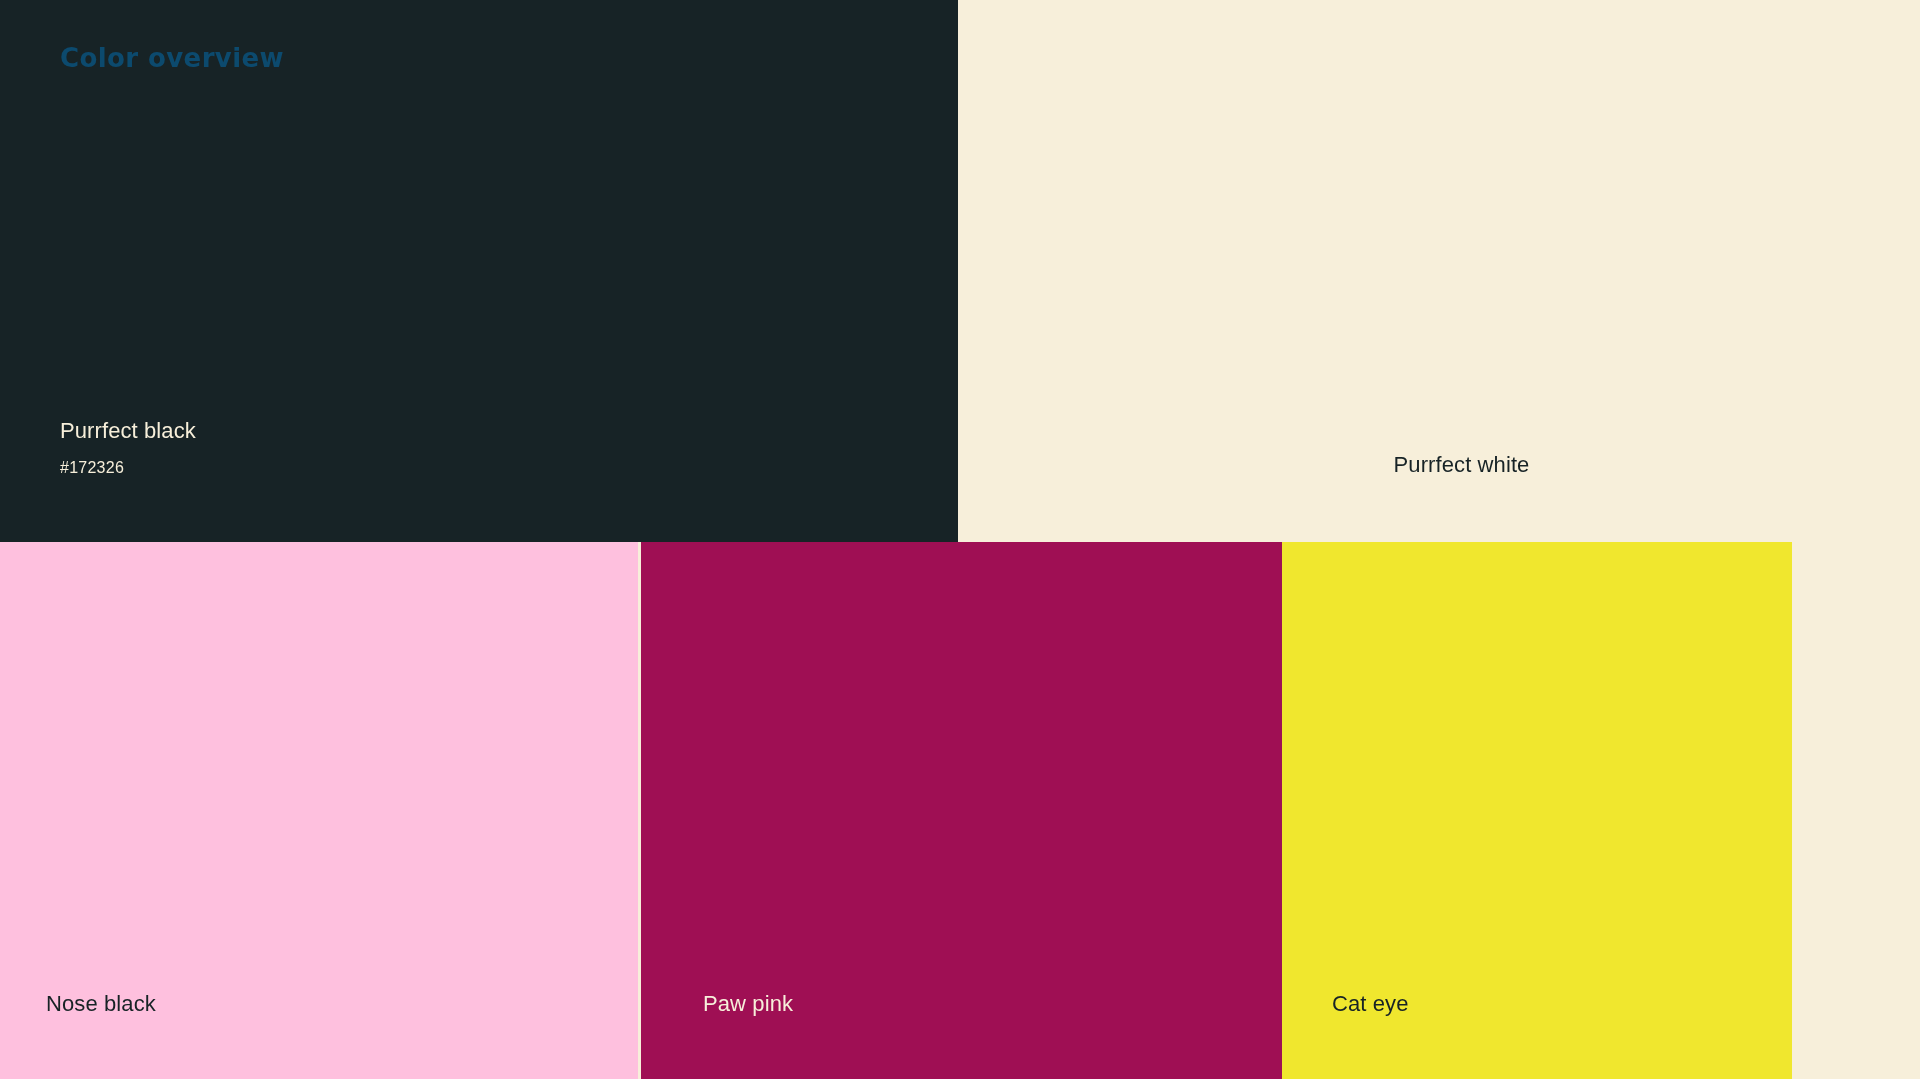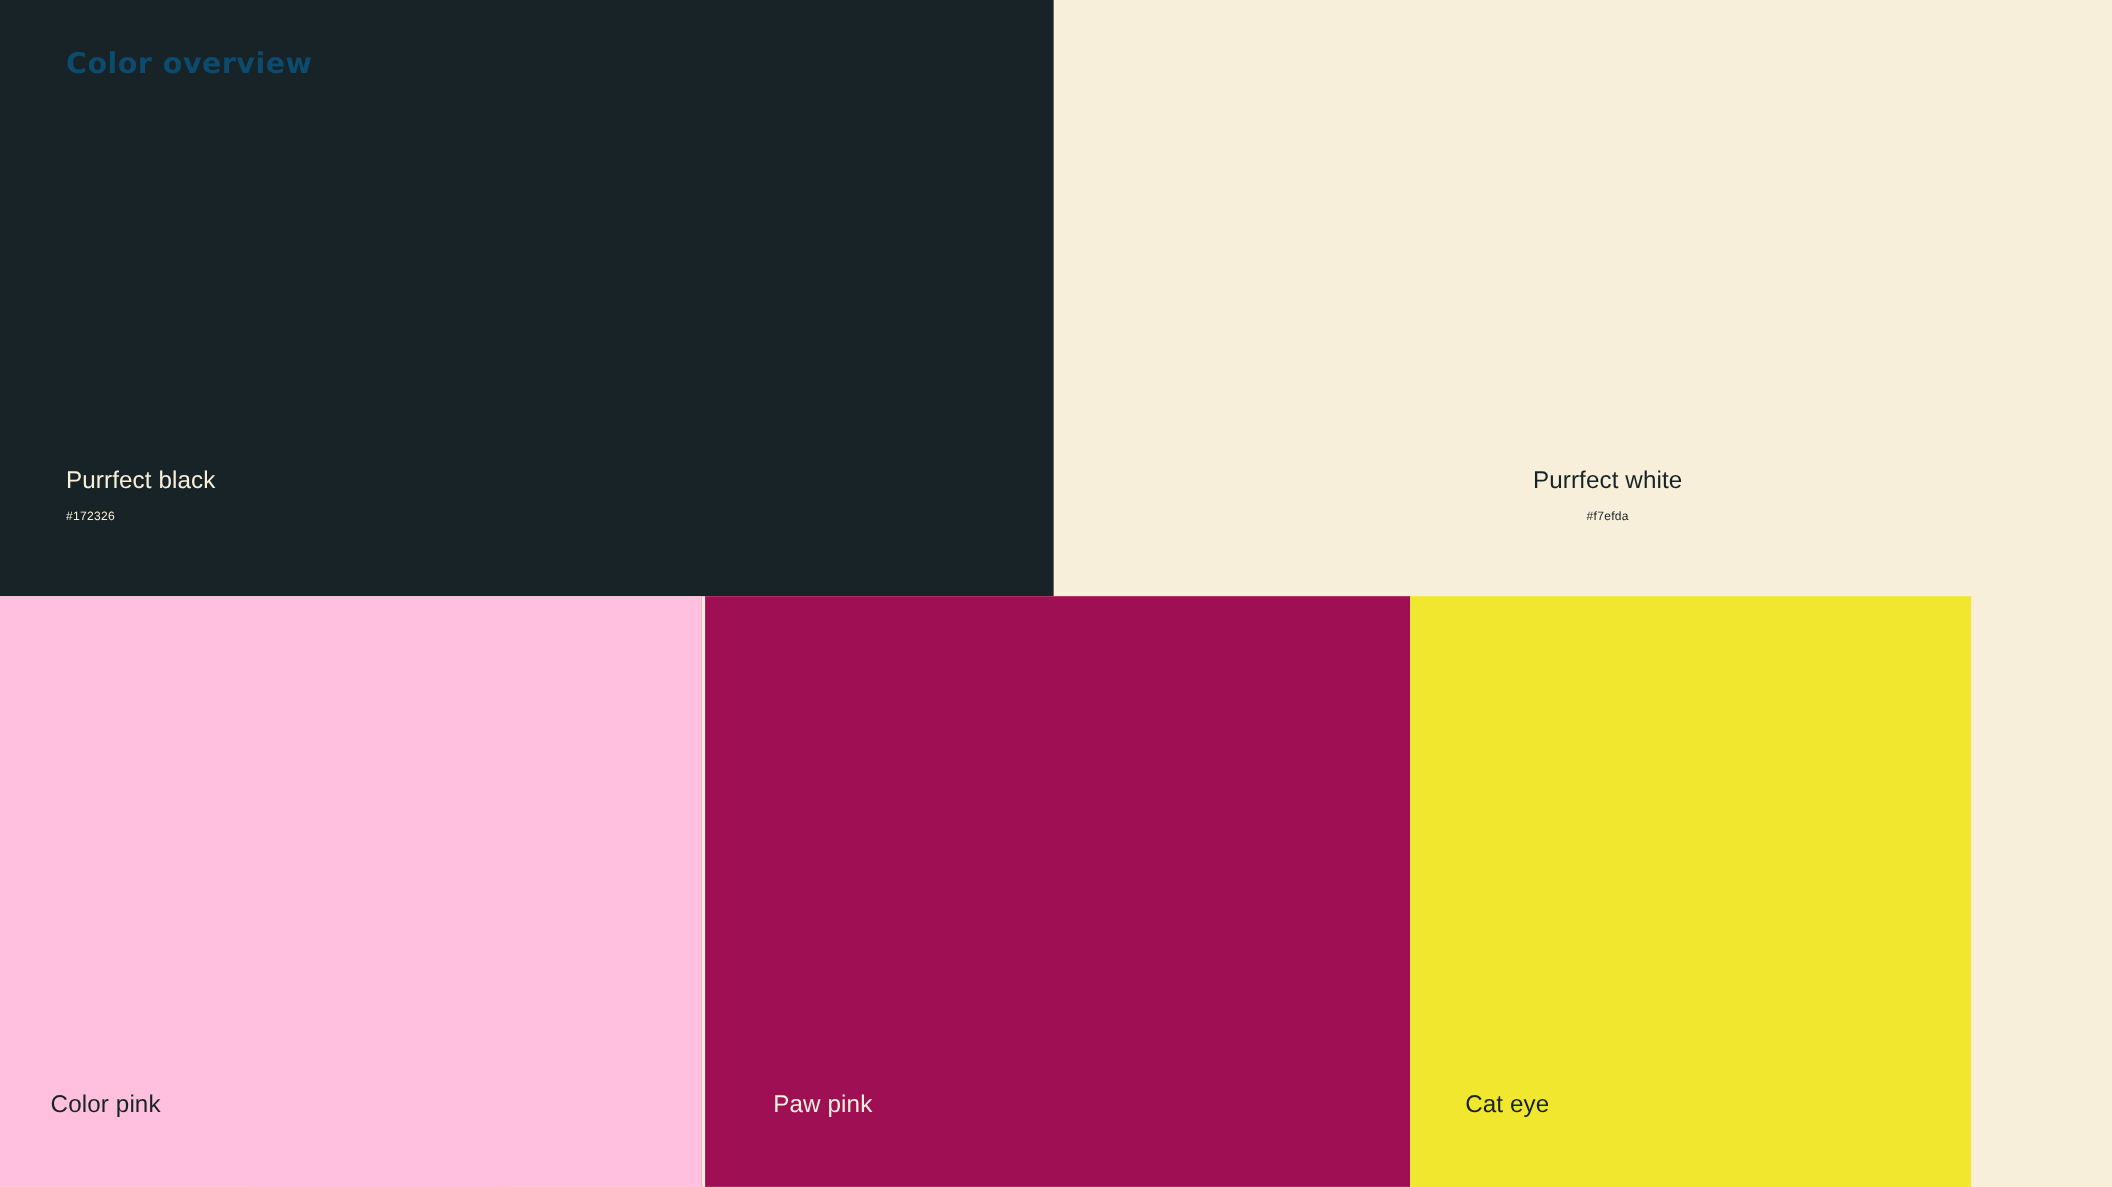--- a/index.html
+++ b/index.html
@@ -33,21 +33,21 @@
 
   .swatch-name {
     font-size:22px;
     font-weight:400;
     line-height:1.25;
     letter-spacing:0.1px;
     white-space:nowrap;
   }
 
   .swatch-hex {
-    font-size:11px;
+    font-size:16px;
     font-weight:400;
     line-height:1.25;
     letter-spacing:0.25px;
     margin-top:14px;
     white-space:nowrap;
   }
 
   
   #swatch-purrfect-black {
     left:0; top:0;
@@ -134,27 +134,26 @@
   <div class="swatch" id="swatch-purrfect-black">
     <div class="swatch-body">
       <div class="swatch-name">Purrfect black</div>
       <div class="swatch-hex">#172326</div>
     </div>
   </div>
 
   <div class="swatch" id="swatch-purrfect-white">
     <div class="swatch-body">
       <div class="swatch-name">Purrfect white</div>
-      <div class="swatch-hex">#f7efda</div>
     </div>
   </div>
 
   <div class="swatch" id="swatch-nose-pink">
     <div class="swatch-body">
-      <div class="swatch-name">Color pink</div>
+      <div class="swatch-name">Nose black</div>
     </div>
   </div>
 
   <div class="swatch" id="swatch-paw-pink">
     <div class="swatch-body">
       <div class="swatch-name">Paw pink</div>
     </div>
   </div>
 
   <div class="swatch" id="swatch-cat-eye">

